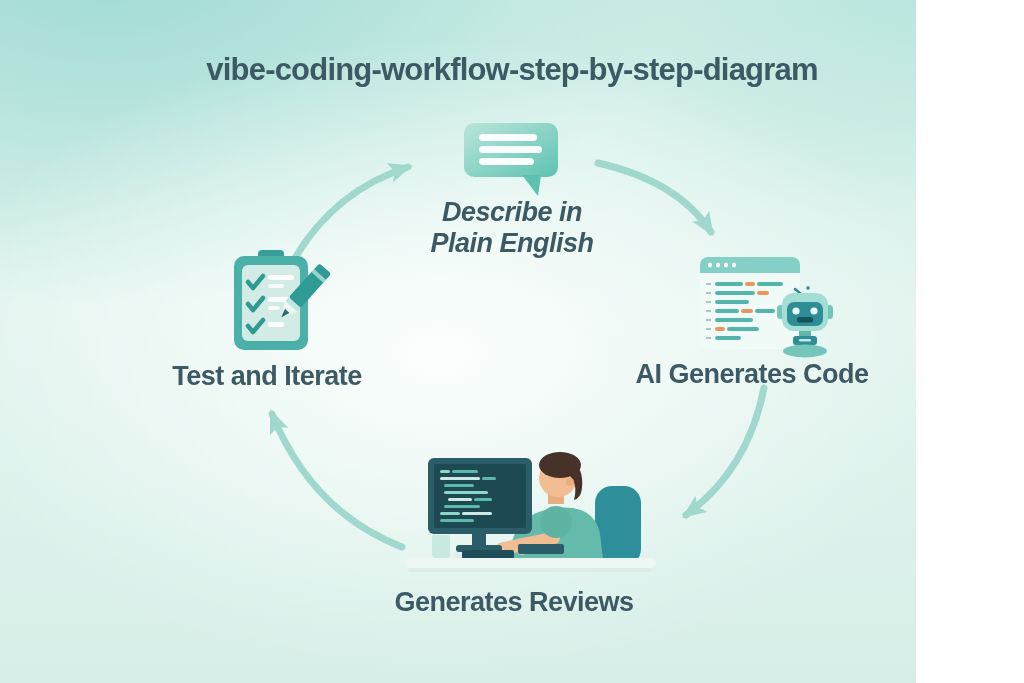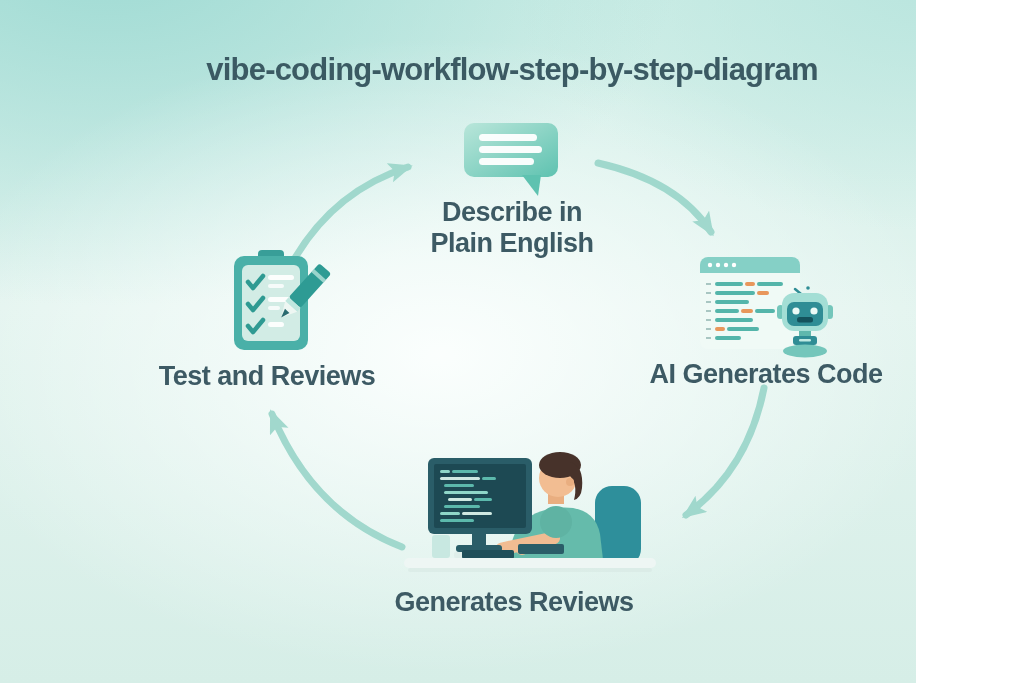--- a/index.html
+++ b/index.html
@@ -21,22 +21,22 @@
     color:var(--title-text,#3b5a63);
   }
   .arrows{position:absolute;left:0;top:0;pointer-events:none;}
   .arrow{stroke:var(--arrow,#9bd6ca);stroke-width:7;fill:none;stroke-linecap:round;opacity:.92;}
   .icon{position:absolute;}
   .step-label{
     position:absolute;text-align:center;
     font-size:27px;font-weight:700;letter-spacing:-0.5px;line-height:1.16;
     color:var(--label-text,#3d5a64);
   }
-  .lbl-describe{left:417px;top:197px;width:190px;}
-  .lbl-ai{left:641px;top:359px;width:250px;white-space:nowrap;text-align:center;}
+  .lbl-describe{left:417px;top:197px;width:190px;font-style:italic;}
+  .lbl-ai{left:627px;top:359px;width:250px;white-space:nowrap;text-align:center;}
   .lbl-dev{left:389px;top:587px;width:250px;white-space:nowrap;}
   .lbl-test{left:142px;top:361px;width:250px;white-space:nowrap;}
   .ic-bubble{left:462px;top:121px;}
   .ic-clipboard{left:226px;top:250px;}
   .ic-robot{left:697px;top:253px;}
   .ic-dev{left:398px;top:440px;}
 </style>
 </head>
 <body>
 
@@ -200,16 +200,16 @@
         </g>
         <g transform="translate(98,20) rotate(42)">
           <rect x="-8" y="-2" width="16" height="46" rx="3" fill="#2e9b94"></rect>
           <rect x="-8" y="6" width="16" height="4" fill="#bfe7df" opacity="0.75"></rect>
           <rect x="-8" y="44" width="16" height="5" fill="#bfe7df"></rect>
           <path d="M-8,49 L8,49 L0,64 Z" fill="#eef7f3"></path>
           <path d="M-3,55 L3,55 L0,64 Z" fill="#2a6b70"></path>
         </g>
       </svg>
     </div>
-    <div class="step-label lbl-test">Test and Reviews</div>
+    <div class="step-label lbl-test">Test and Iterate</div>
   </div>
 
 </div>
 
 </body></html>

